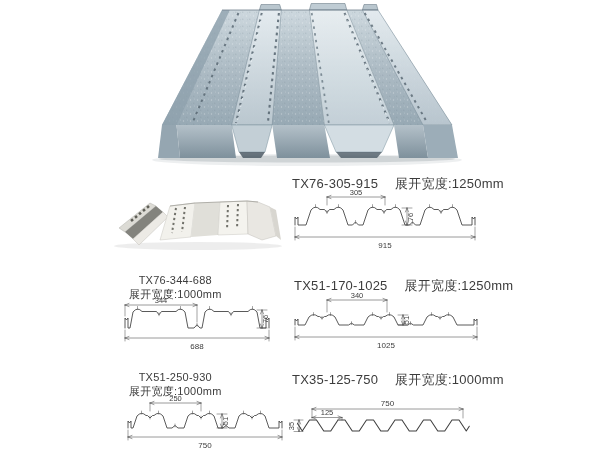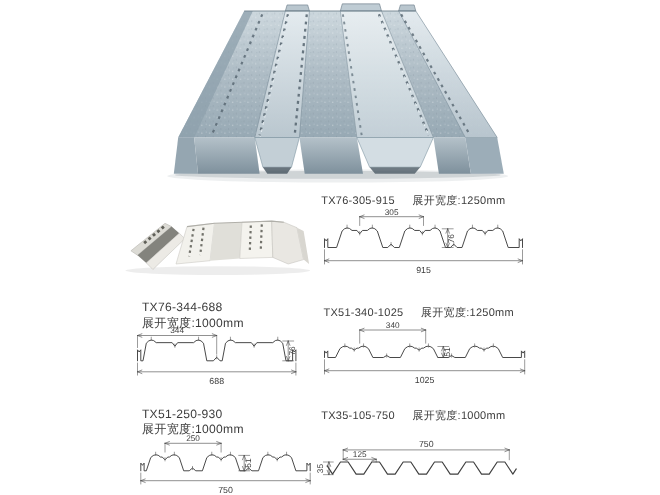--- a/index.html
+++ b/index.html
@@ -1,21 +1,21 @@
 <!DOCTYPE html>
 <html><head>
 <meta charset="utf-8">
 <style>
   html,body{margin:0;padding:0;background:#ffffff;}
   .canvas{position:relative;width:600px;height:450px;background:#ffffff;overflow:hidden;
           font-family:"Liberation Sans",sans-serif;}
   .art{position:absolute;left:0;top:0;}
-  .title{position:absolute;font-size:10px;color:#3c3c3c;white-space:nowrap;letter-spacing:.25px;}
+  .title{position:absolute;font-size:13px;color:#3c3c3c;white-space:nowrap;letter-spacing:.25px;}
   .title .gap{display:inline-block;width:13px;}
-  .title2{position:absolute;font-size:11px;color:#3c3c3c;line-height:14px;white-space:nowrap;letter-spacing:.25px;}
+  .title2{position:absolute;font-size:11px;color:#3c3c3c;line-height:14px;white-space:nowrap;letter-spacing:.25px;text-align:center;}
 </style>
 </head>
 <body>
 
 <div class="canvas">
 
   <svg class="art" width="600" height="450" viewBox="0 0 600 450">
     <defs>
       <linearGradient id="sheetG" x1="0" y1="0" x2="0" y2="1">
         <stop offset="0" stop-color="#cdd8de"></stop>
@@ -178,27 +178,27 @@
     <span>TX76-305-915</span><span class="gap"></span>
     <span>展开宽度:1250mm</span>
   </div>
 
   <div class="title2" style="left:129px;top:273px">
     <div>TX76-344-688</div>
     <div>展开宽度:1000mm</div>
   </div>
 
   <div class="title" style="left:294px;top:277px">
-    <span>TX51-340-1025</span><span class="gap"></span>
+    <span>TX51-170-1025</span><span class="gap"></span>
     <span>展开宽度:1250mm</span>
   </div>
 
   <div class="title2" style="left:129px;top:370px">
     <div>TX51-250-930</div>
     <div>展开宽度:1000mm</div>
   </div>
 
   <div class="title" style="left:292px;top:371px">
-    <span>TX35-105-750</span><span class="gap"></span>
+    <span>TX35-125-750</span><span class="gap"></span>
     <span>展开宽度:1000mm</span>
   </div>
 
 </div>
 
 </body></html>

